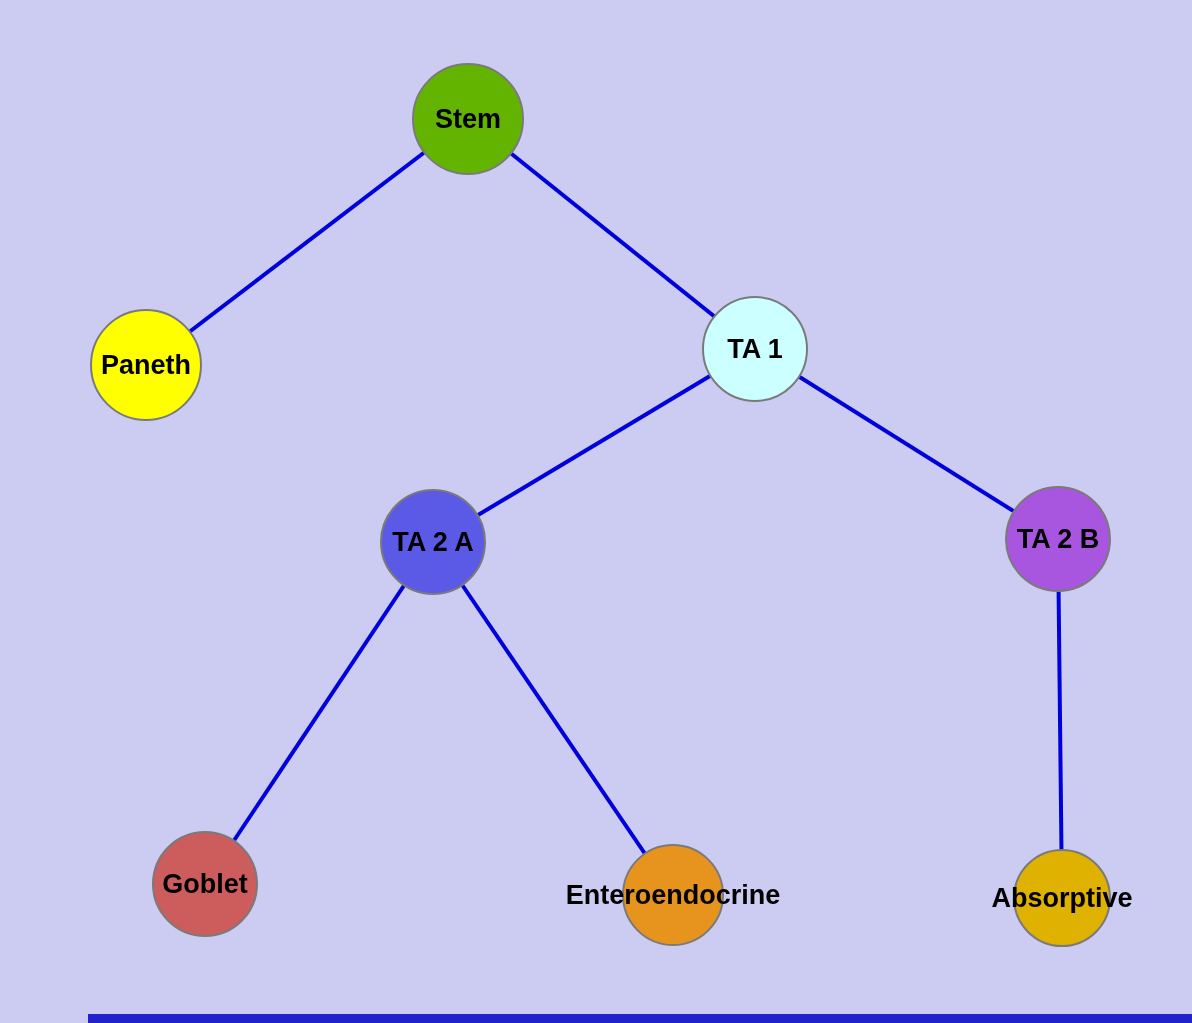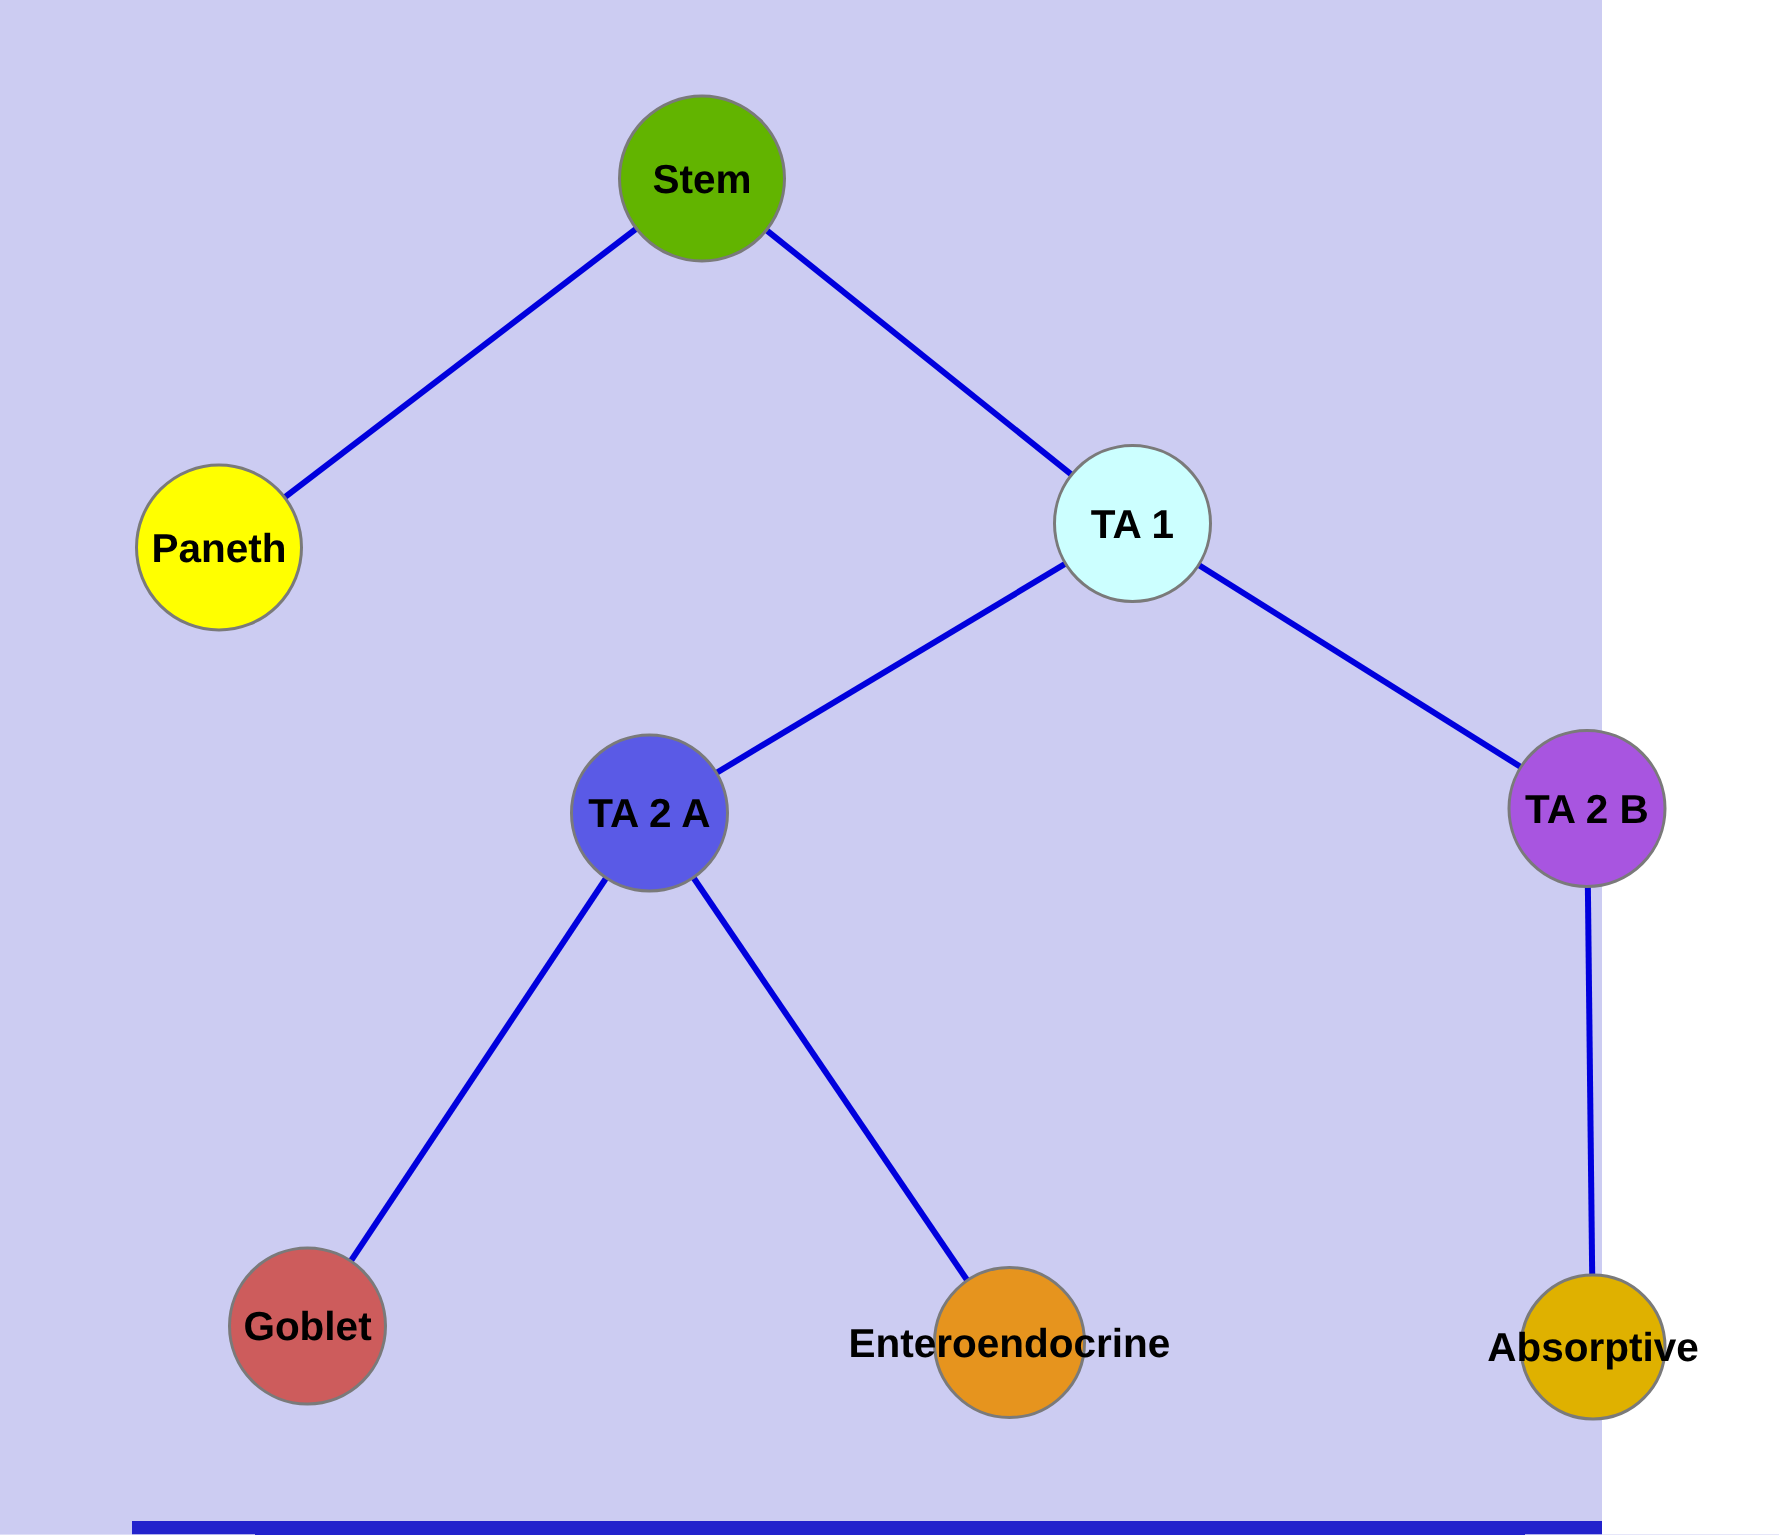--- a/index.html
+++ b/index.html
@@ -5,21 +5,21 @@
   html, body {
     margin: 0;
     padding: 0;
     width: 1192px;
     height: 1023px;
     overflow: hidden;
     font-family: "Liberation Sans", sans-serif;
   }
   .canvas {
     position: relative;
-    width: 1068px;
+    width: 1192px;
     height: 1023px;
     background: #ccccf2;
   }
   svg.graph {
     position: absolute;
     top: 0;
     left: 0;
   }
   .edge {
     stroke-width: 4px;

